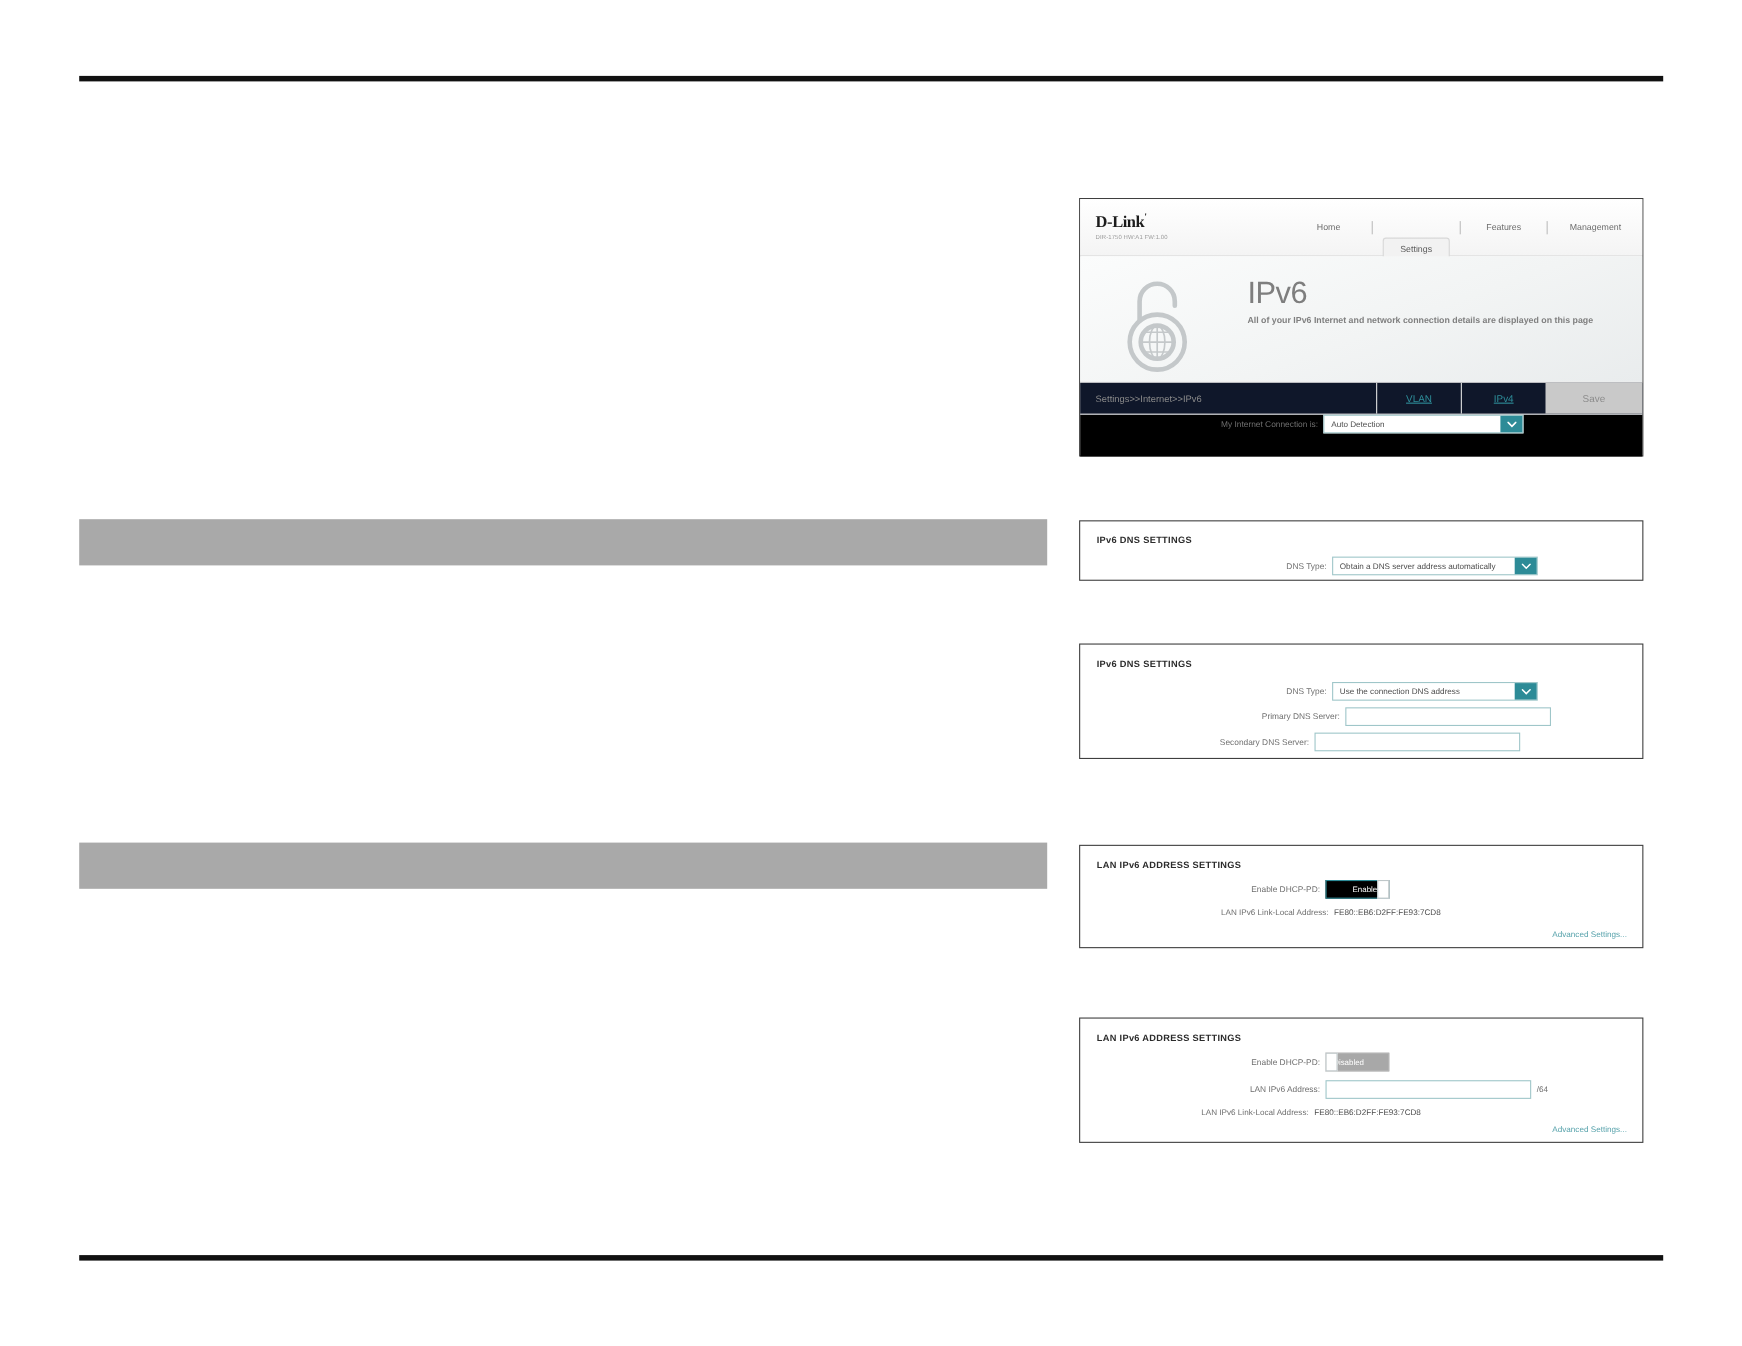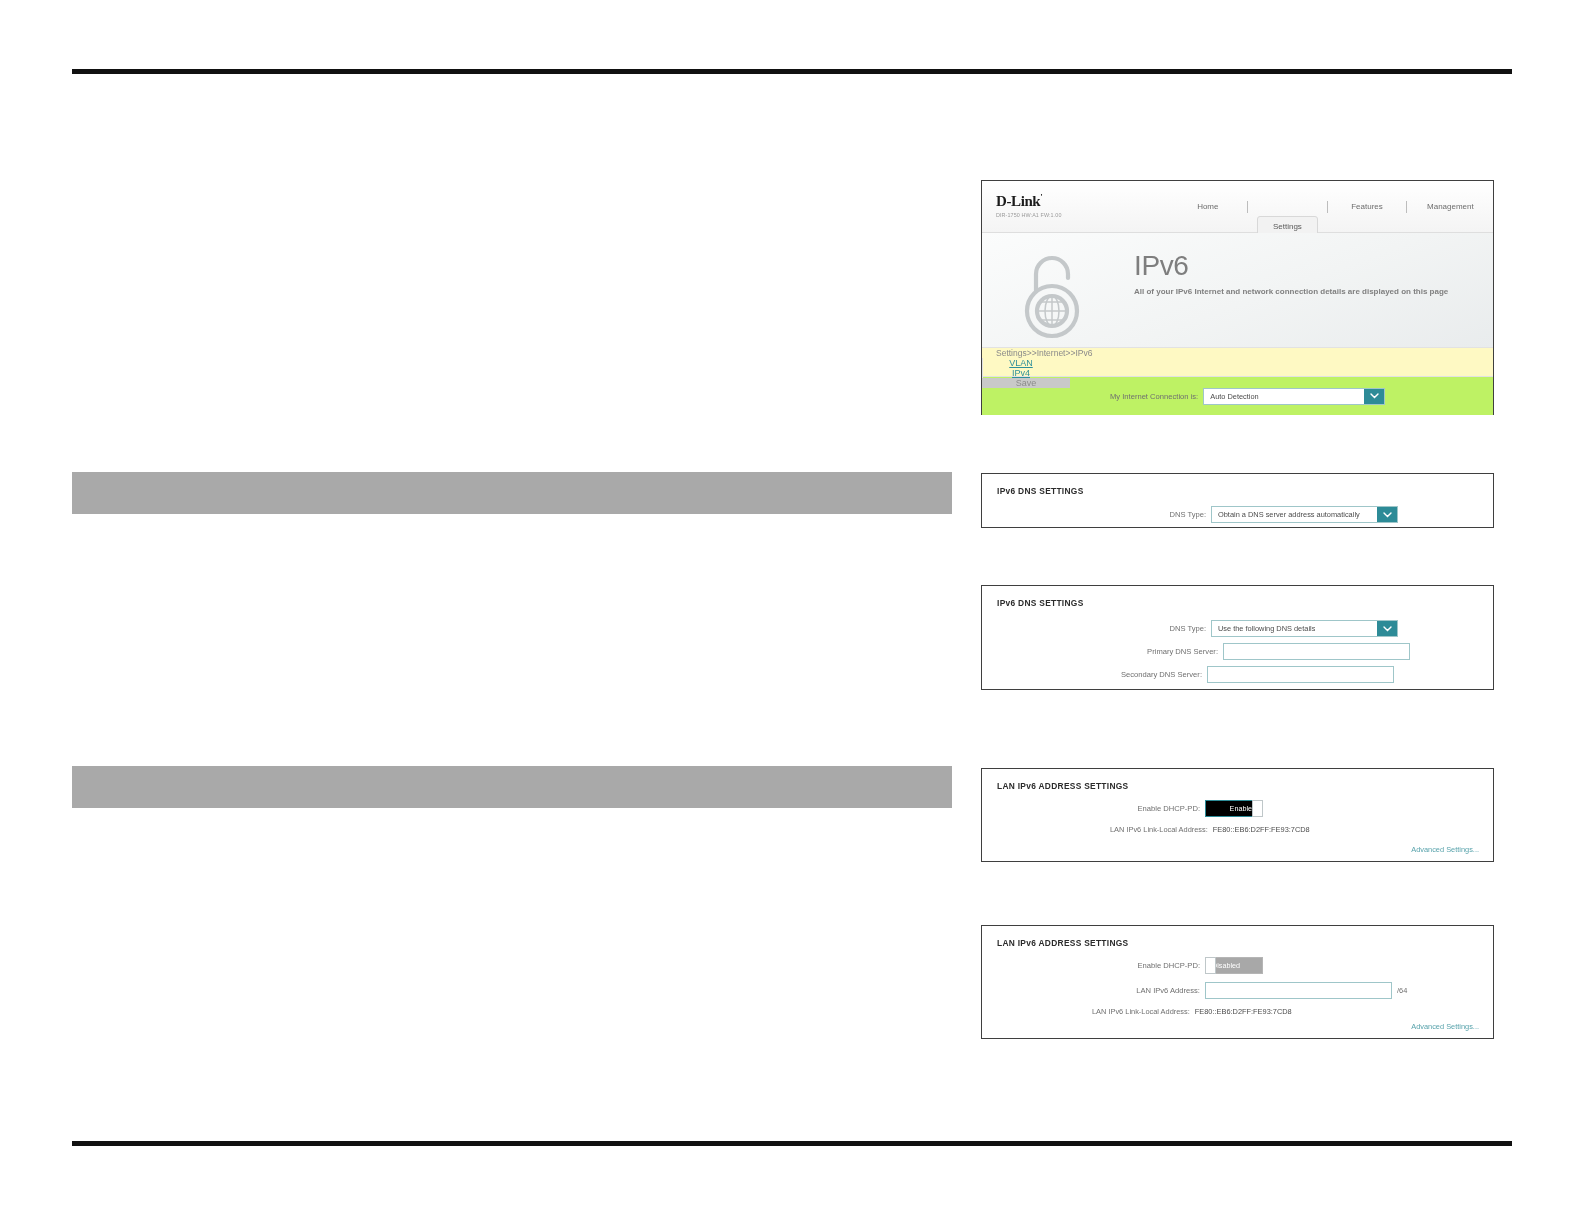--- a/index.html
+++ b/index.html
@@ -148,22 +148,21 @@
     font-weight: bold;
   }
 
   
   .router-crumbrow {
     position: relative;
     height: 28px;
     display: flex;
     align-items: stretch;
     border-bottom: 1px solid #e2e2e2;
-    background: #fef9c3;
-    flex-direction: column;
+    background: #0f172a;
   }
   .crumb {
     flex: 1 1 auto;
     display: flex;
     align-items: center;
     padding-left: 14px;
     font-size: 8.5px;
     color: #8a8a8a;
   }
   .crumb-tab {
@@ -183,22 +182,22 @@
     justify-content: center;
     background: #c9c9c9;
     font-size: 9px;
     color: #8c8c8c;
   }
 
   
   .router-connrow {
     height: 38px;
     display: flex;
-    align-items: center;
-    background: #bef264;
+    align-items: flex-start;
+    background: #000000;
   }
   .fieldrow {
     display: flex;
     align-items: center;
   }
   .field-label {
     font-size: 7.6px;
     color: #6f6f6f;
     text-align: right;
     margin-right: 5px;
@@ -399,35 +398,35 @@
     </div>
   </div>
 </div>
 
 <div class="shot" id="panel-dns-manual">
   <div class="panel-title" style="top:12px;">IPv6 DNS SETTINGS</div>
 
   <div class="fieldrow" style="position:absolute; left:128px; top:34px;">
     <div class="field-label" style="width:96px;">DNS Type:</div>
     <div class="select-box" style="width:187px;">
-      <span class="sel-val">Use the following DNS details</span>
+      <span class="sel-val">Use the connection DNS address</span>
       <span class="select-caret">
         <svg width="9" height="6" viewBox="0 0 9 6">
             <path d="M1 1 L4.5 4.6 L8 1" fill="none" stroke="#ffffff" stroke-width="1.4" stroke-linecap="round"></path>
           </svg>
       </span>
     </div>
   </div>
 
   <div class="fieldrow" style="position:absolute; left:140px; top:57px;">
     <div class="field-label" style="width:96px;">Primary DNS Server:</div>
     <input class="input-box" style="width: 187px;" value="">
   </div>
 
-  <div class="fieldrow" style="position:absolute; left:124px; top:80px;">
+  <div class="fieldrow" style="position:absolute; left:112px; top:80px;">
     <div class="field-label" style="width:96px;">Secondary DNS Server:</div>
     <input class="input-box" style="width: 187px;" value="">
   </div>
 </div>
 
 <div class="shot" id="panel-lan-en">
   <div class="panel-title" style="top:12px;">LAN IPv6 ADDRESS SETTINGS</div>
 
   <div class="fieldrow" style="position:absolute; left:128px; top:31px;">
     <div class="field-label" style="width:90px;">Enable DHCP-PD:</div>

